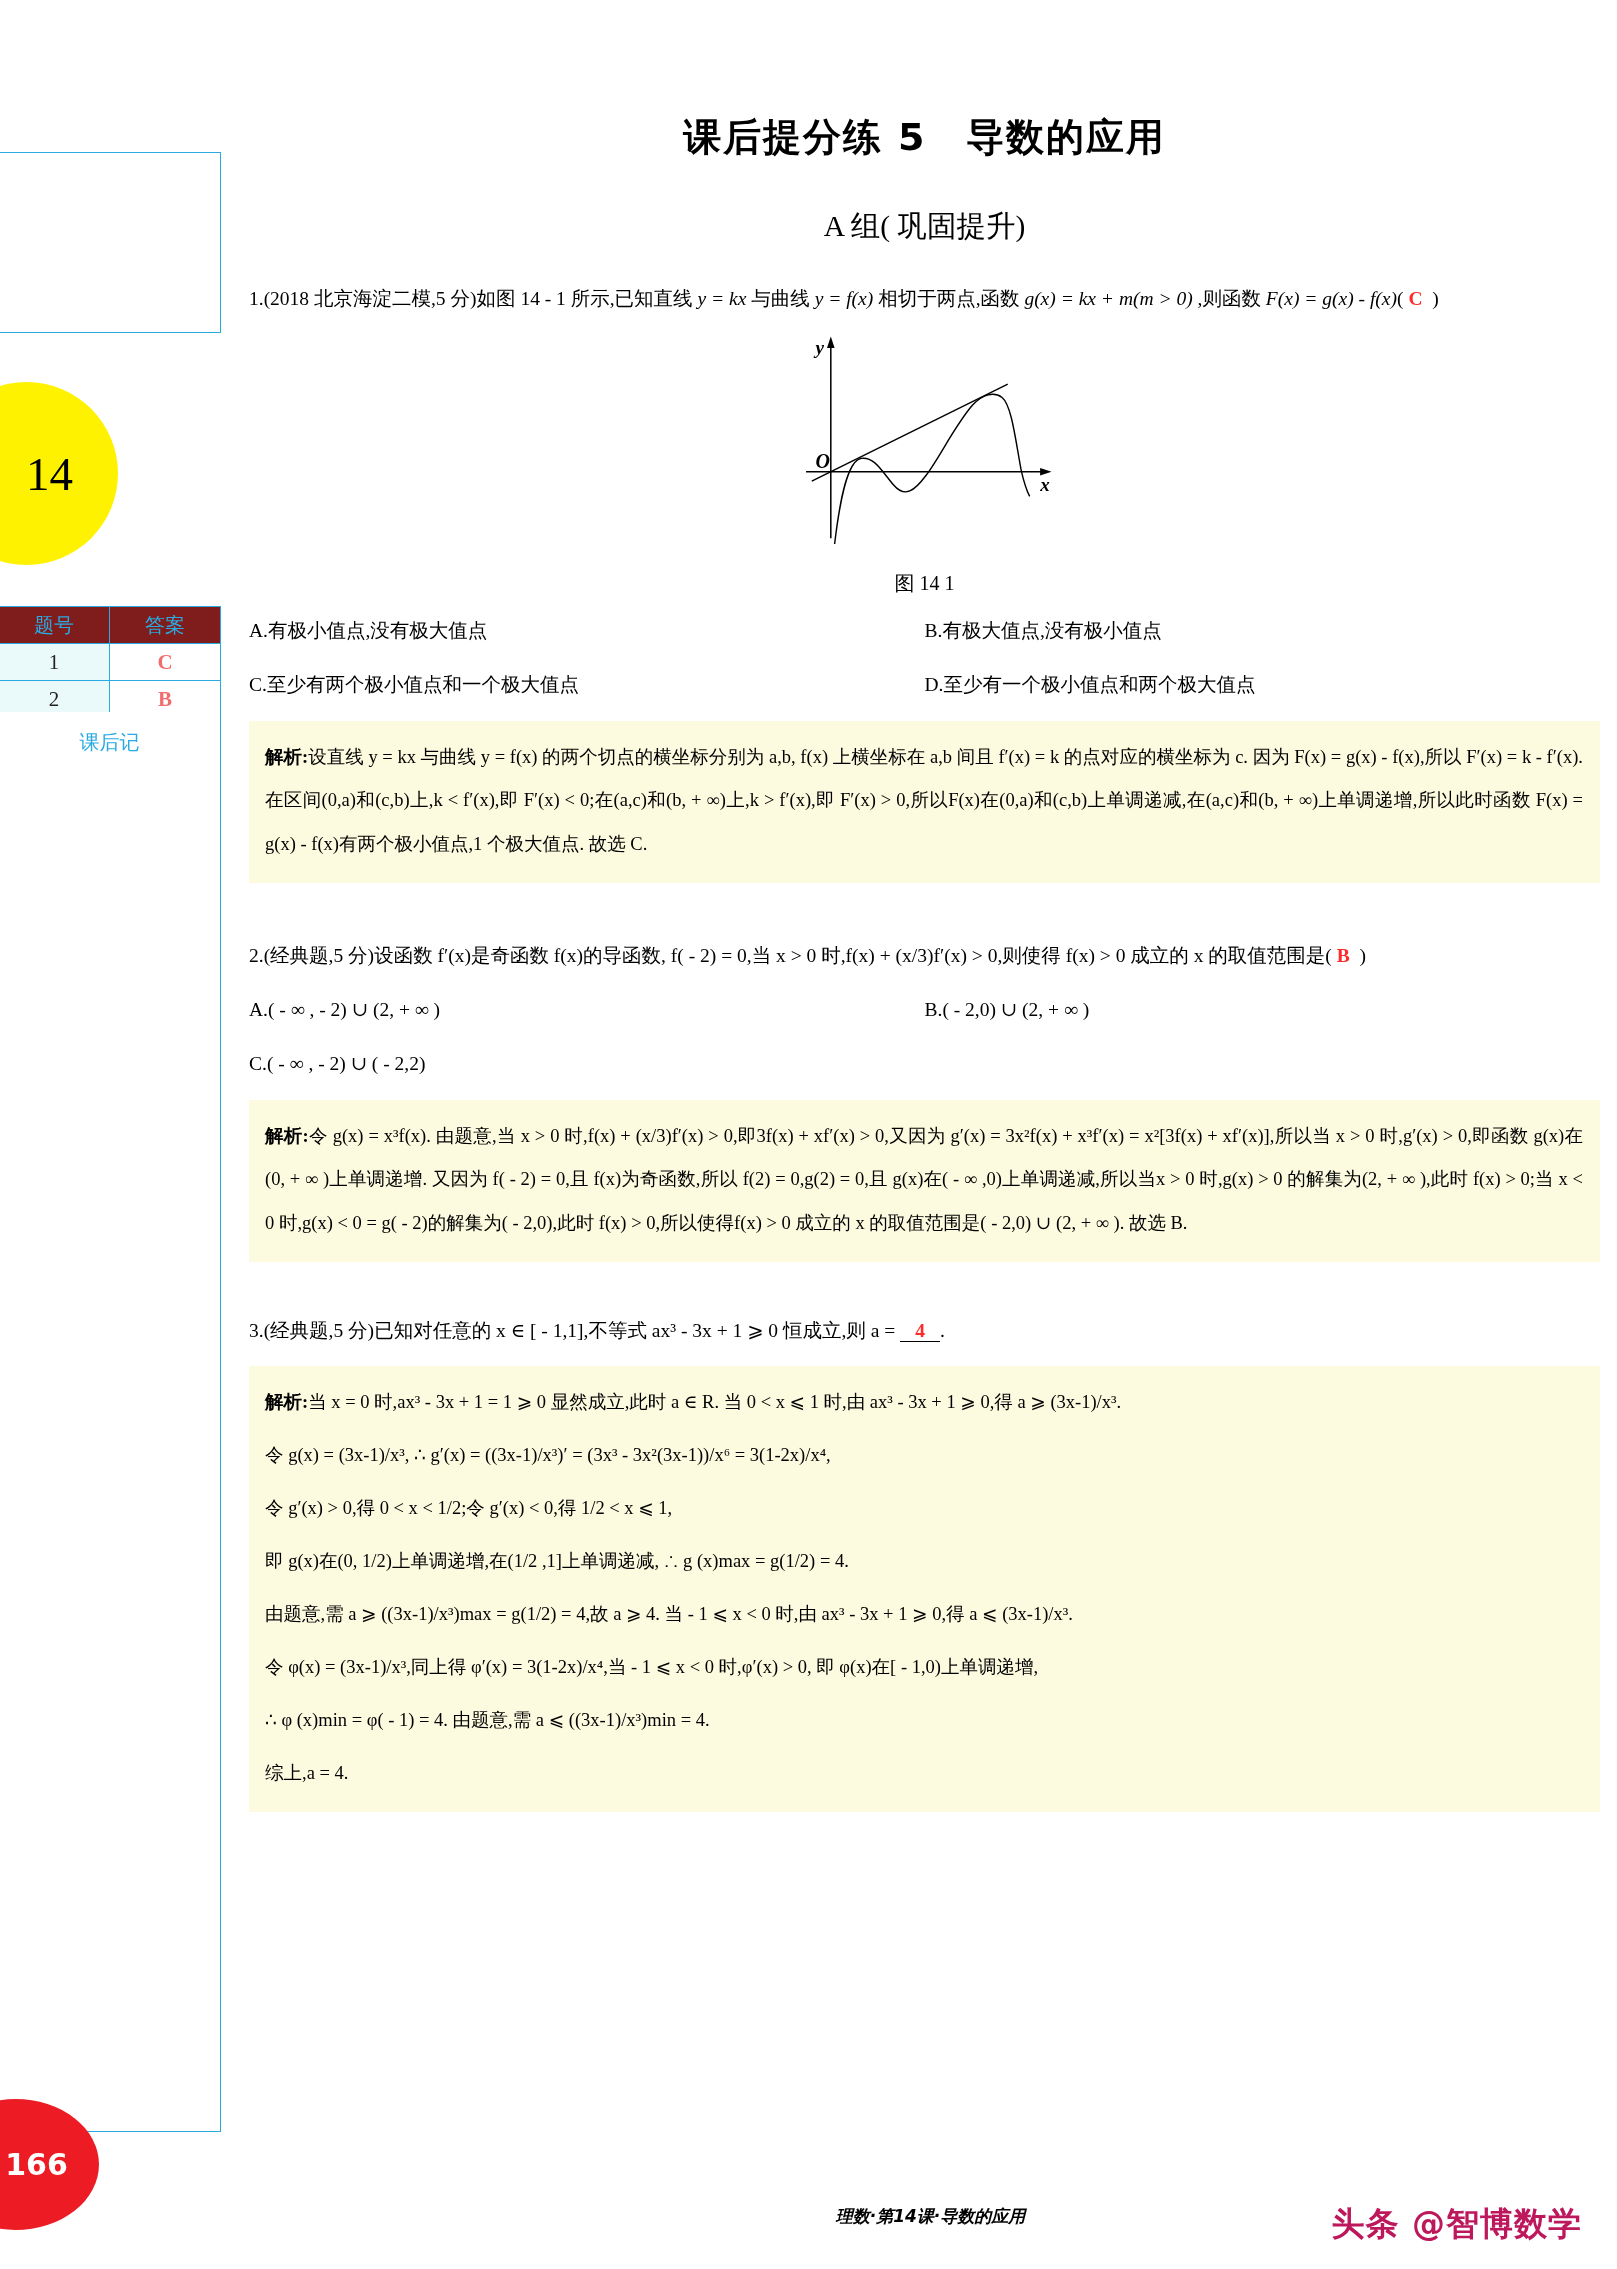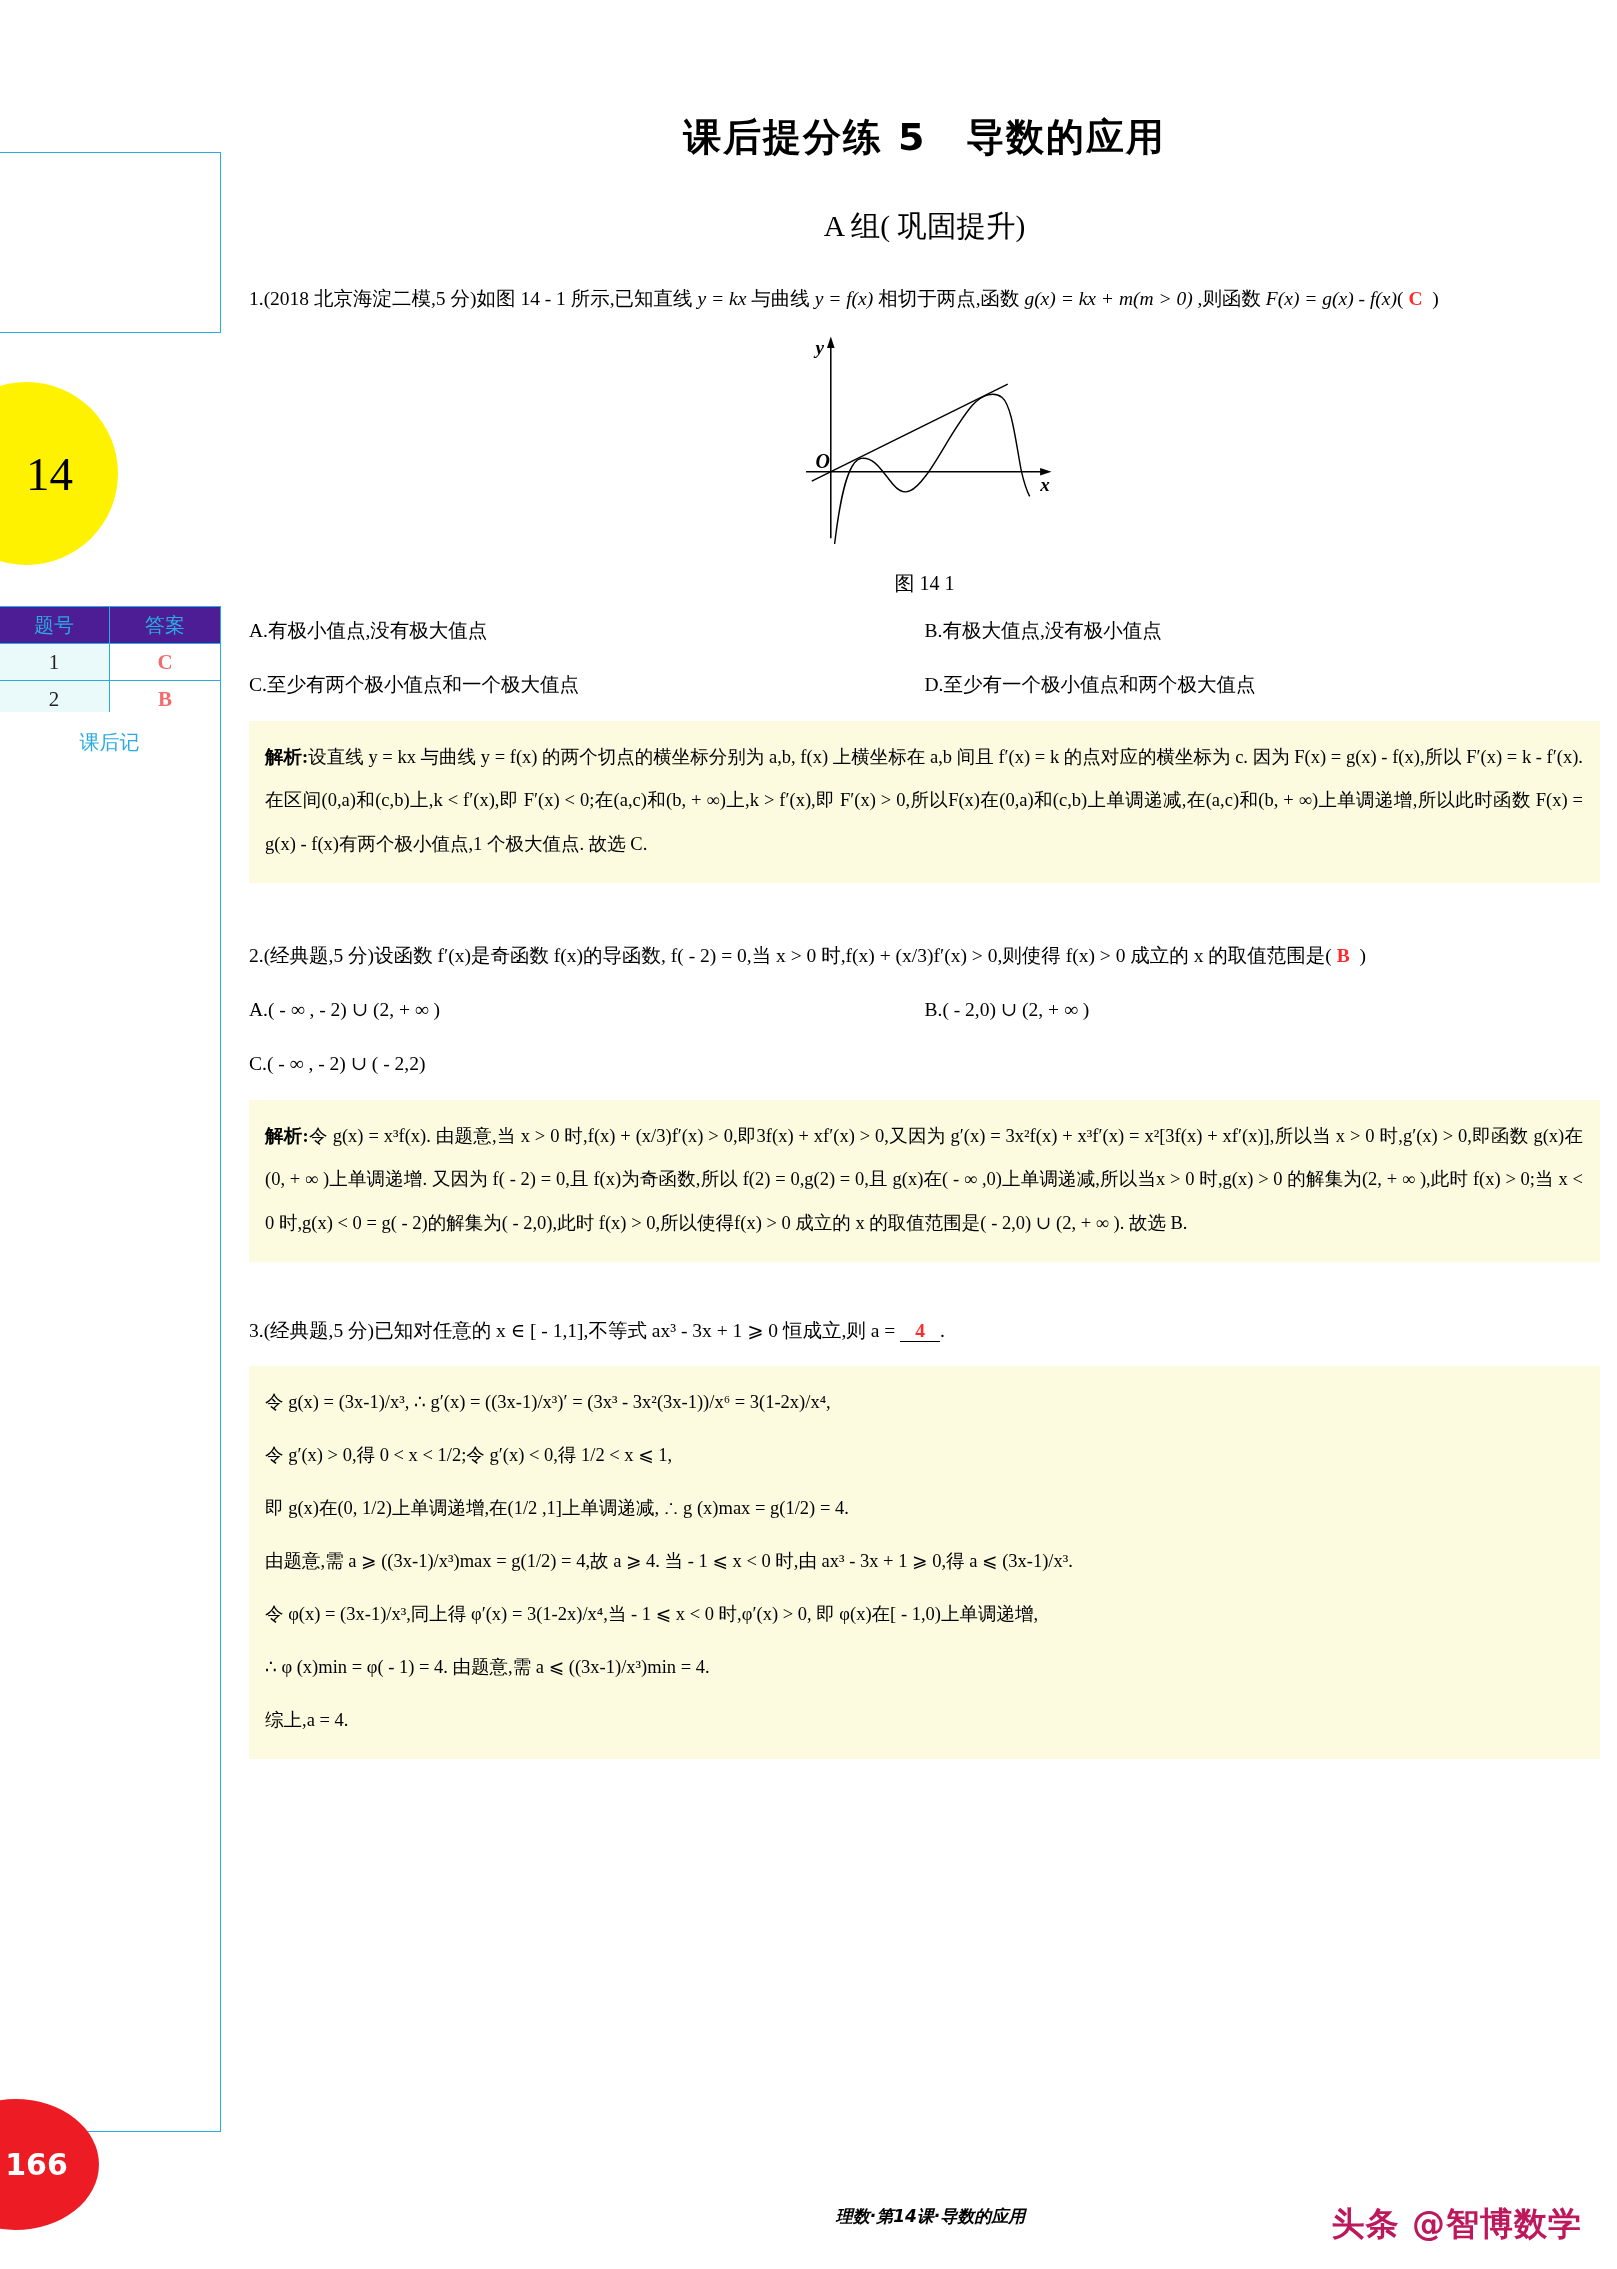--- a/index.html
+++ b/index.html
@@ -27,21 +27,21 @@
   .ans-table{
     position:absolute;left:-1.9px;top:590px;width:223px;
     border-collapse:collapse;
   }
   .ans-table td{
     border:1.9px solid #29abe2;height:34px;text-align:center;
     font-size:20px;font-family:"DejaVu Sans",sans-serif;
     background:#ffffff;
   }
   .ans-table td.hdr{
-    color:#29abe2;background:#4c1d95;font-size:20px;
+    color:#29abe2;background:#7f1d1d;font-size:20px;
     font-family:"DejaVu Sans",sans-serif;
   }
   .ans-table td.numcell{background:#eafafa;color:#222;font-family:"Liberation Serif",serif;font-size:21px;}
   .ans-table td.anscell{color:#f26c6c;font-weight:bold;font-size:21px;font-family:"Liberation Serif",serif;}
   .note-row{
     position:absolute;left:-1.9px;top:696px;width:223px;height:61px;
     border:1.9px solid #29abe2;border-top:none;box-sizing:border-box;
     display:flex;align-items:center;justify-content:center;
     color:#29abe2;font-size:20px;font-family:"DejaVu Sans",sans-serif;
     background:#ffffff;
@@ -195,20 +195,21 @@
 
   <div class="sol">
     <p><span class="lbl">解析:</span><span>令 g(x) = x³f(x). 由题意,当 x &gt; 0 时,f(x) + (x/3)f′(x) &gt; 0,即3f(x) + xf′(x) &gt; 0,又因为 g′(x) = 3x²f(x) + x³f′(x) = x²[3f(x) + xf′(x)],所以当 x &gt; 0 时,g′(x) &gt; 0,即函数 g(x)在(0, + ∞ )上单调递增. 又因为 f( - 2) = 0,且 f(x)为奇函数,所以 f(2) = 0,g(2) = 0,且 g(x)在( - ∞ ,0)上单调递减,所以当x &gt; 0 时,g(x) &gt; 0 的解集为(2, + ∞ ),此时 f(x) &gt; 0;当 x &lt; 0 时,g(x) &lt; 0 = g( - 2)的解集为( - 2,0),此时 f(x) &gt; 0,所以使得f(x) &gt; 0 成立的 x 的取值范围是( - 2,0) ∪ (2, + ∞ ). 故选 B.</span></p>
   </div>
 
   <div class="q" style="margin-top:49px;">
     <span>3.</span><span>(经典题,5 分)</span><span>已知对任意的 x ∈ [ - 1,1],不等式 ax³ - 3x + 1 ⩾ 0 恒成立,则 a = </span><span class="blank-ans">4</span>.
   </div>
 
   <div class="sol">
+    <p><span class="lbl">解析:</span><span>当 x = 0 时,ax³ - 3x + 1 = 1 ⩾ 0 显然成立,此时 a ∈ R. 当 0 &lt; x ⩽ 1 时,由 ax³ - 3x + 1 ⩾ 0,得 a ⩾ (3x-1)/x³.</span></p>
     <p>令 g(x) = (3x-1)/x³, ∴ g′(x) = ((3x-1)/x³)′ = (3x³ - 3x²(3x-1))/x⁶ = 3(1-2x)/x⁴,</p>
     <p>令 g′(x) &gt; 0,得 0 &lt; x &lt; 1/2;令 g′(x) &lt; 0,得 1/2 &lt; x ⩽ 1,</p>
     <p>即 g(x)在(0, 1/2)上单调递增,在(1/2 ,1]上单调递减, ∴ g (x)max = g(1/2) = 4.</p>
     <p>由题意,需 a ⩾ ((3x-1)/x³)max = g(1/2) = 4,故 a ⩾ 4. 当 - 1 ⩽ x &lt; 0 时,由 ax³ - 3x + 1 ⩾ 0,得 a ⩽ (3x-1)/x³.</p>
     <p>令 φ(x) = (3x-1)/x³,同上得 φ′(x) = 3(1-2x)/x⁴,当 - 1 ⩽ x &lt; 0 时,φ′(x) &gt; 0, 即 φ(x)在[ - 1,0)上单调递增,</p>
     <p>∴ φ (x)min = φ( - 1) = 4. 由题意,需 a ⩽ ((3x-1)/x³)min = 4.</p>
     <p>综上,a = 4.</p>
   </div>
 
 </div>

